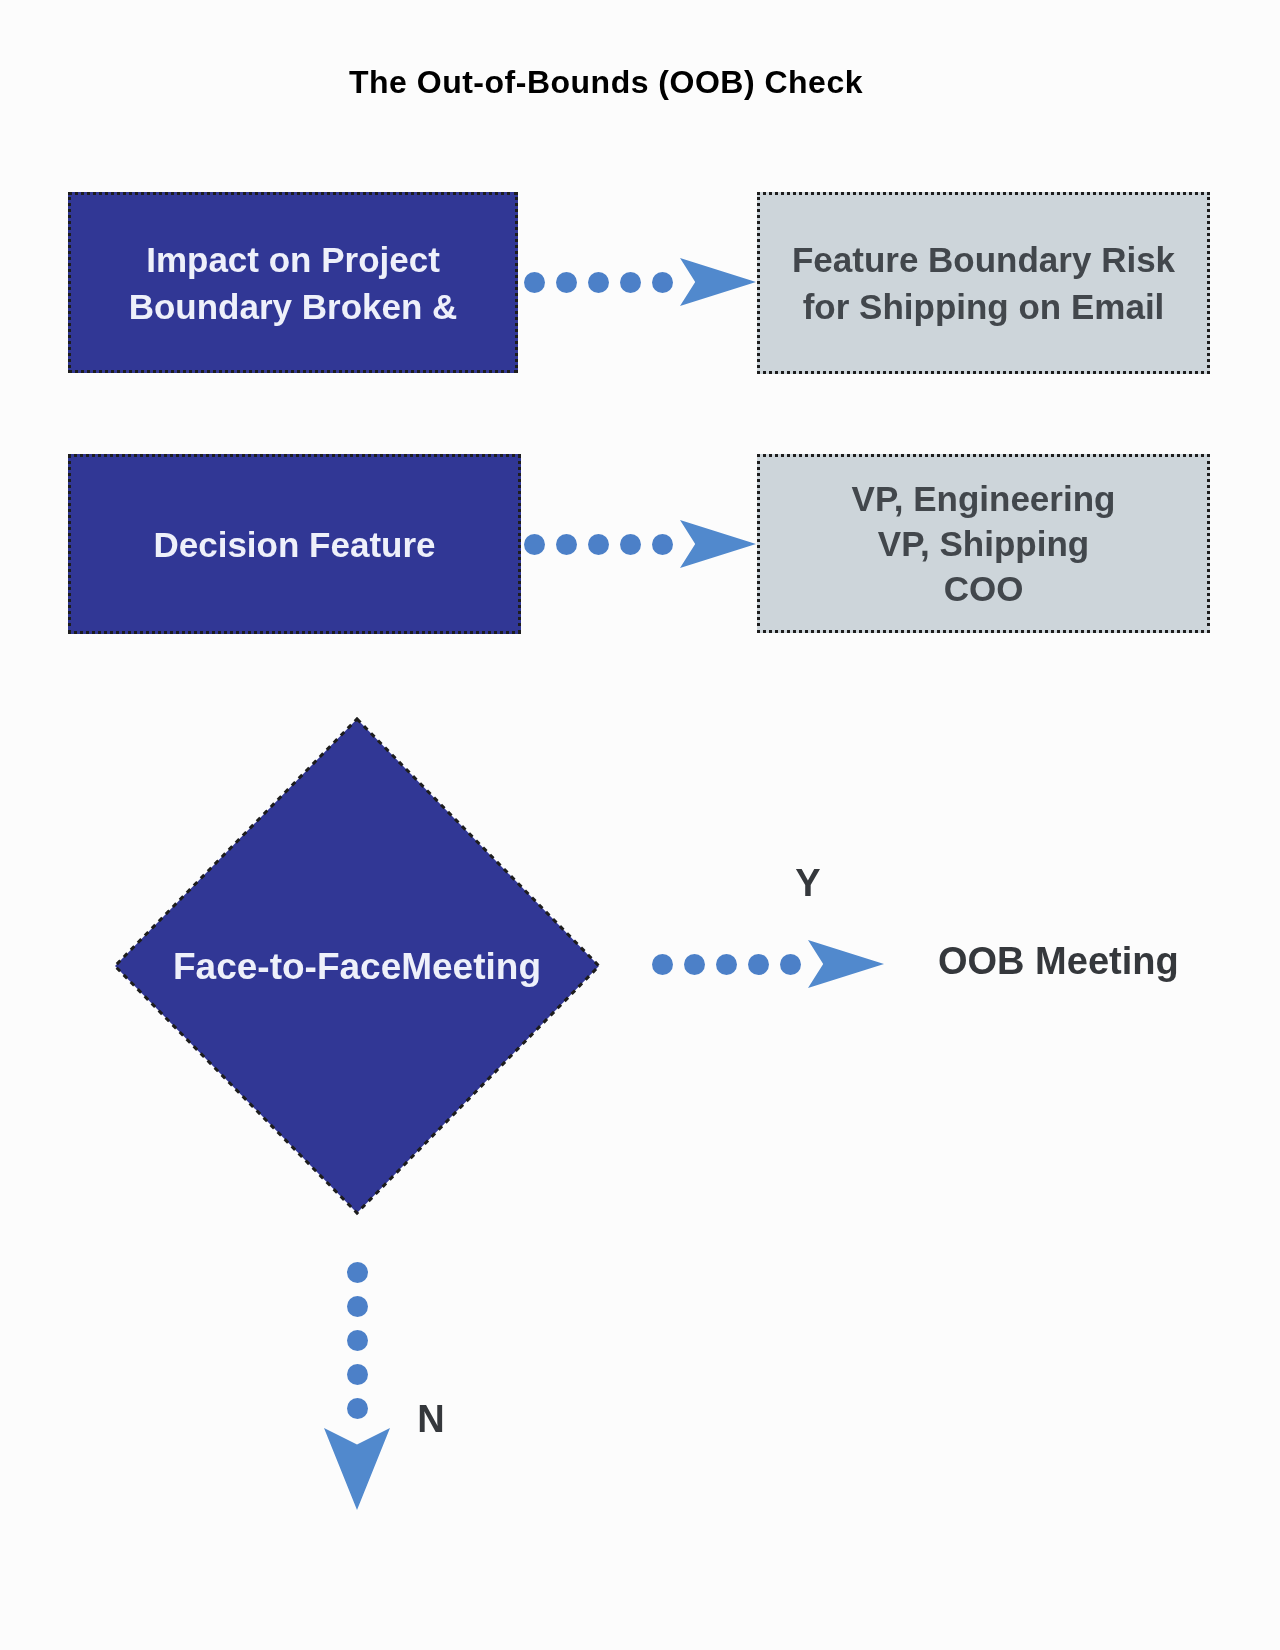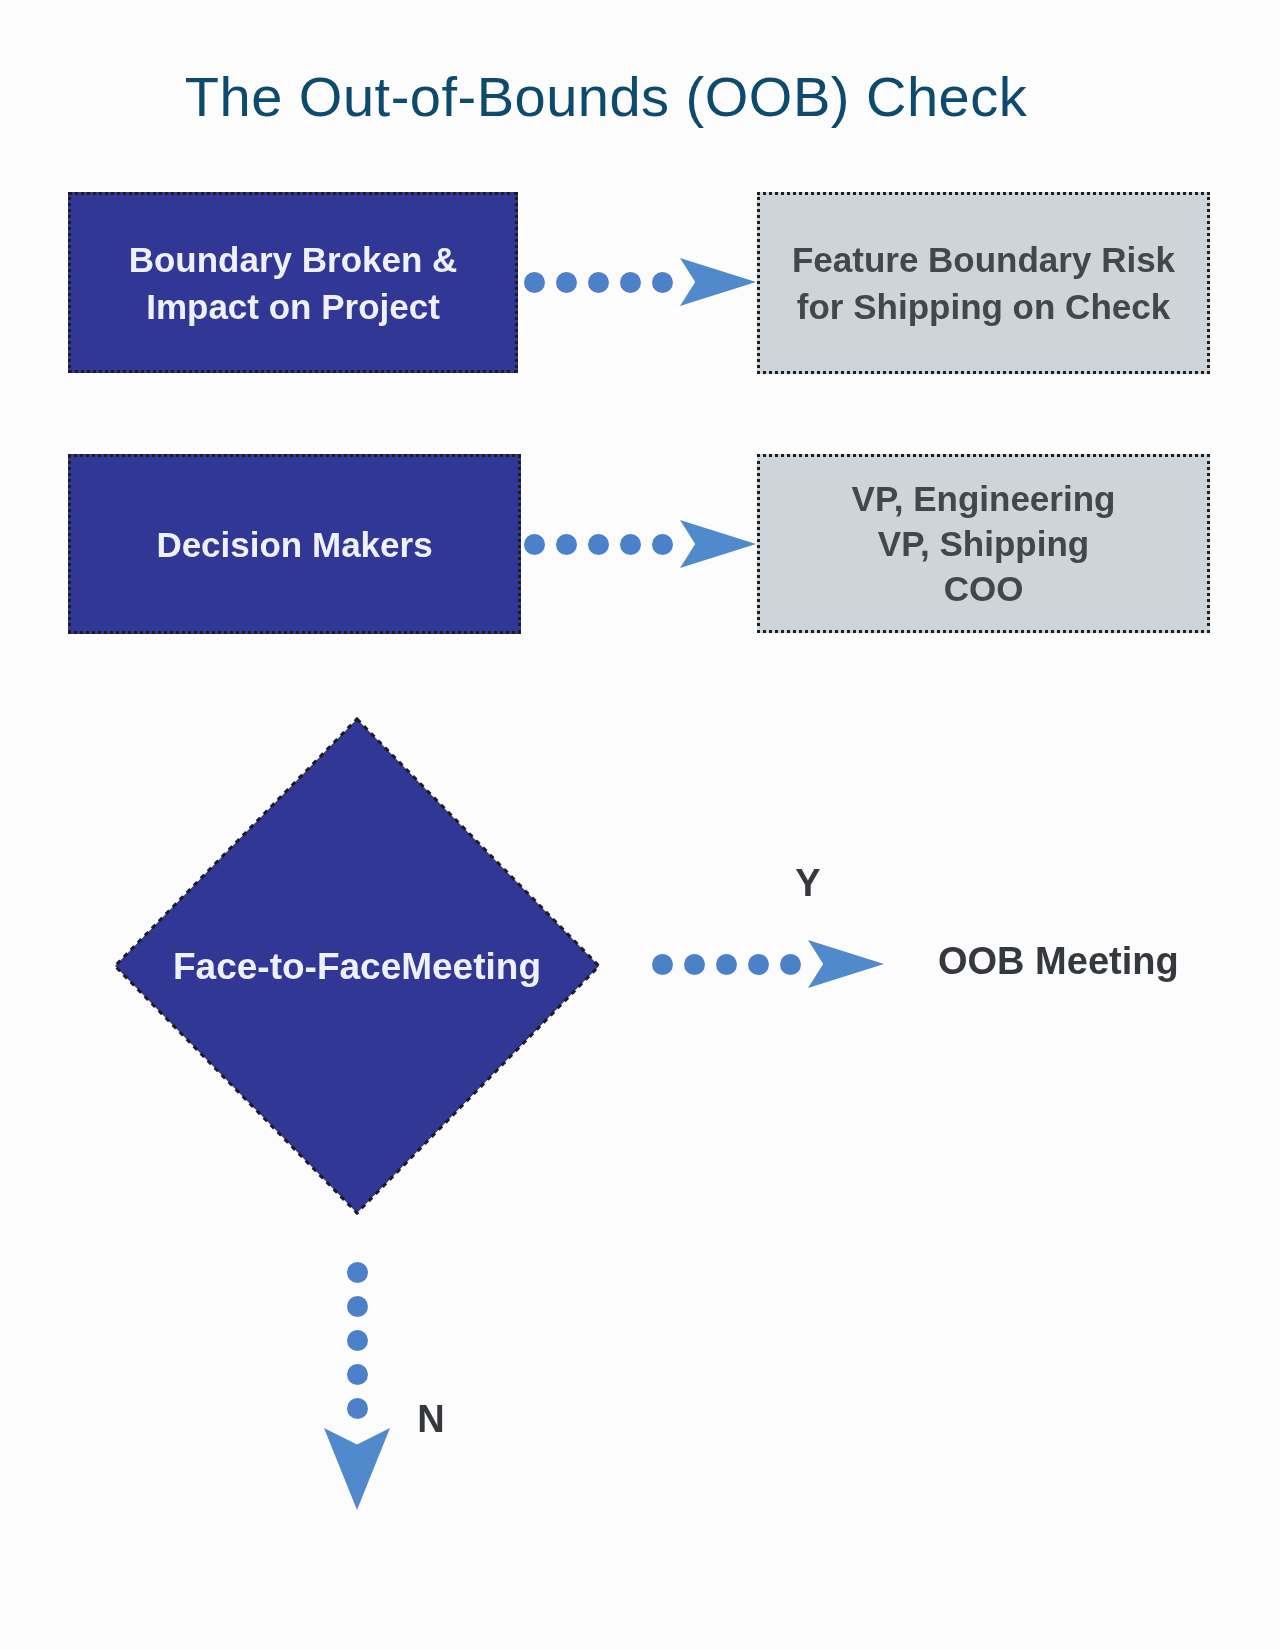--- a/index.html
+++ b/index.html
@@ -13,24 +13,24 @@
     background: #FCFCFC;
     overflow: hidden;
   }
 
   .diagram-title {
     position: absolute;
     left: 0;
     top: 64px;
     width: 1212px;
     text-align: center;
-    font-size: 56px;
-    font-weight: 400;
+    font-size: 32px;
+    font-weight: 700;
     letter-spacing: 0.5px;
-    color: #0c4a6e;
+    color: #000000;
   }
 
   
   .node {
     position: absolute;
     display: flex;
     flex-direction: column;
     align-items: center;
     justify-content: center;
     text-align: center;
@@ -138,40 +138,40 @@
   #label-oob-email   { left: 262px; top: 1532px; font-weight: 600; }
 </style>
 </head>
 <body>
 
 <div class="canvas">
 
   <h1 class="diagram-title">The Out-of-Bounds (OOB) Check</h1>
 
   <div class="node dark" id="node-boundary">
+    <span>Impact on Project</span>
     <span>Boundary Broken &amp;</span>
-    <span>Impact on Project</span>
   </div>
 
   <div class="connector h" id="connector-row1">
     <span class="dot"></span>
     <span class="dot"></span>
     <span class="dot"></span>
     <span class="dot"></span>
     <span class="dot"></span>
     <span class="arrowhead right"></span>
   </div>
 
   <div class="node light" id="node-risk">
     <span>Feature Boundary Risk</span>
-    <span>for Shipping on Check</span>
+    <span>for Shipping on Email</span>
   </div>
 
   <div class="node dark" id="node-makers">
-    <span>Decision Makers</span>
+    <span>Decision Feature</span>
   </div>
 
   <div class="connector h" id="connector-row2">
     <span class="dot"></span>
     <span class="dot"></span>
     <span class="dot"></span>
     <span class="dot"></span>
     <span class="dot"></span>
     <span class="arrowhead right"></span>
   </div>

